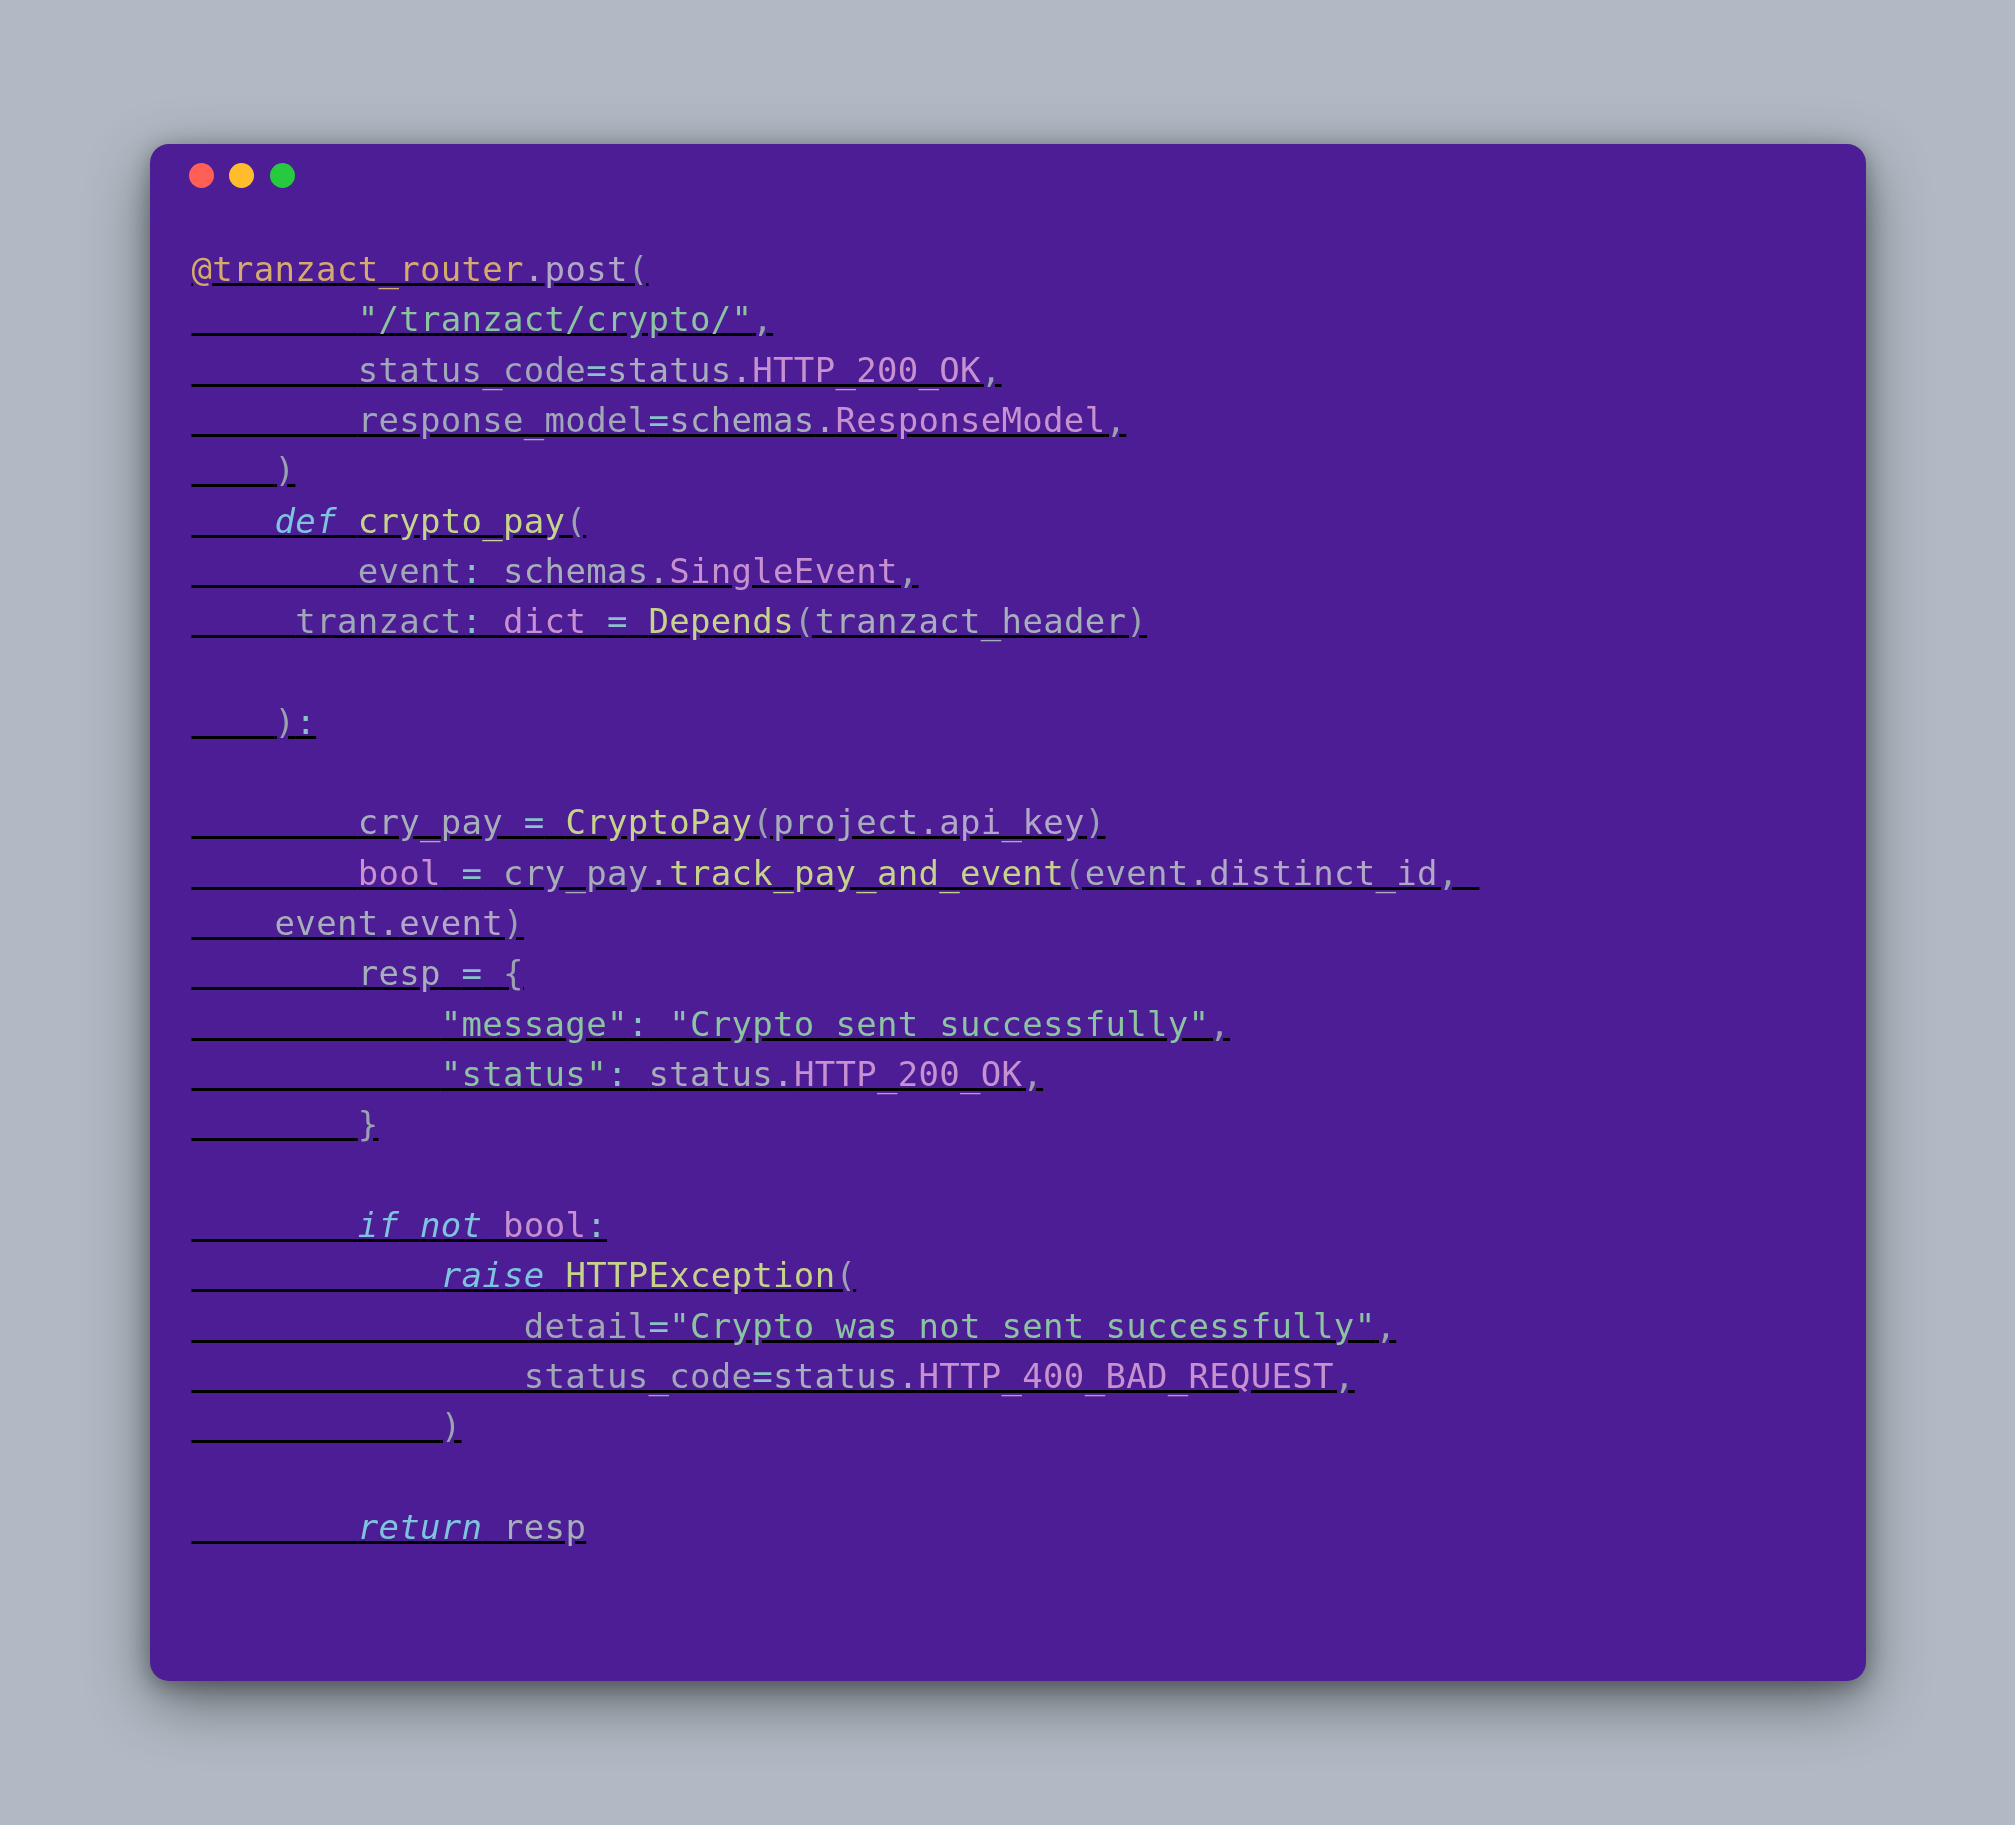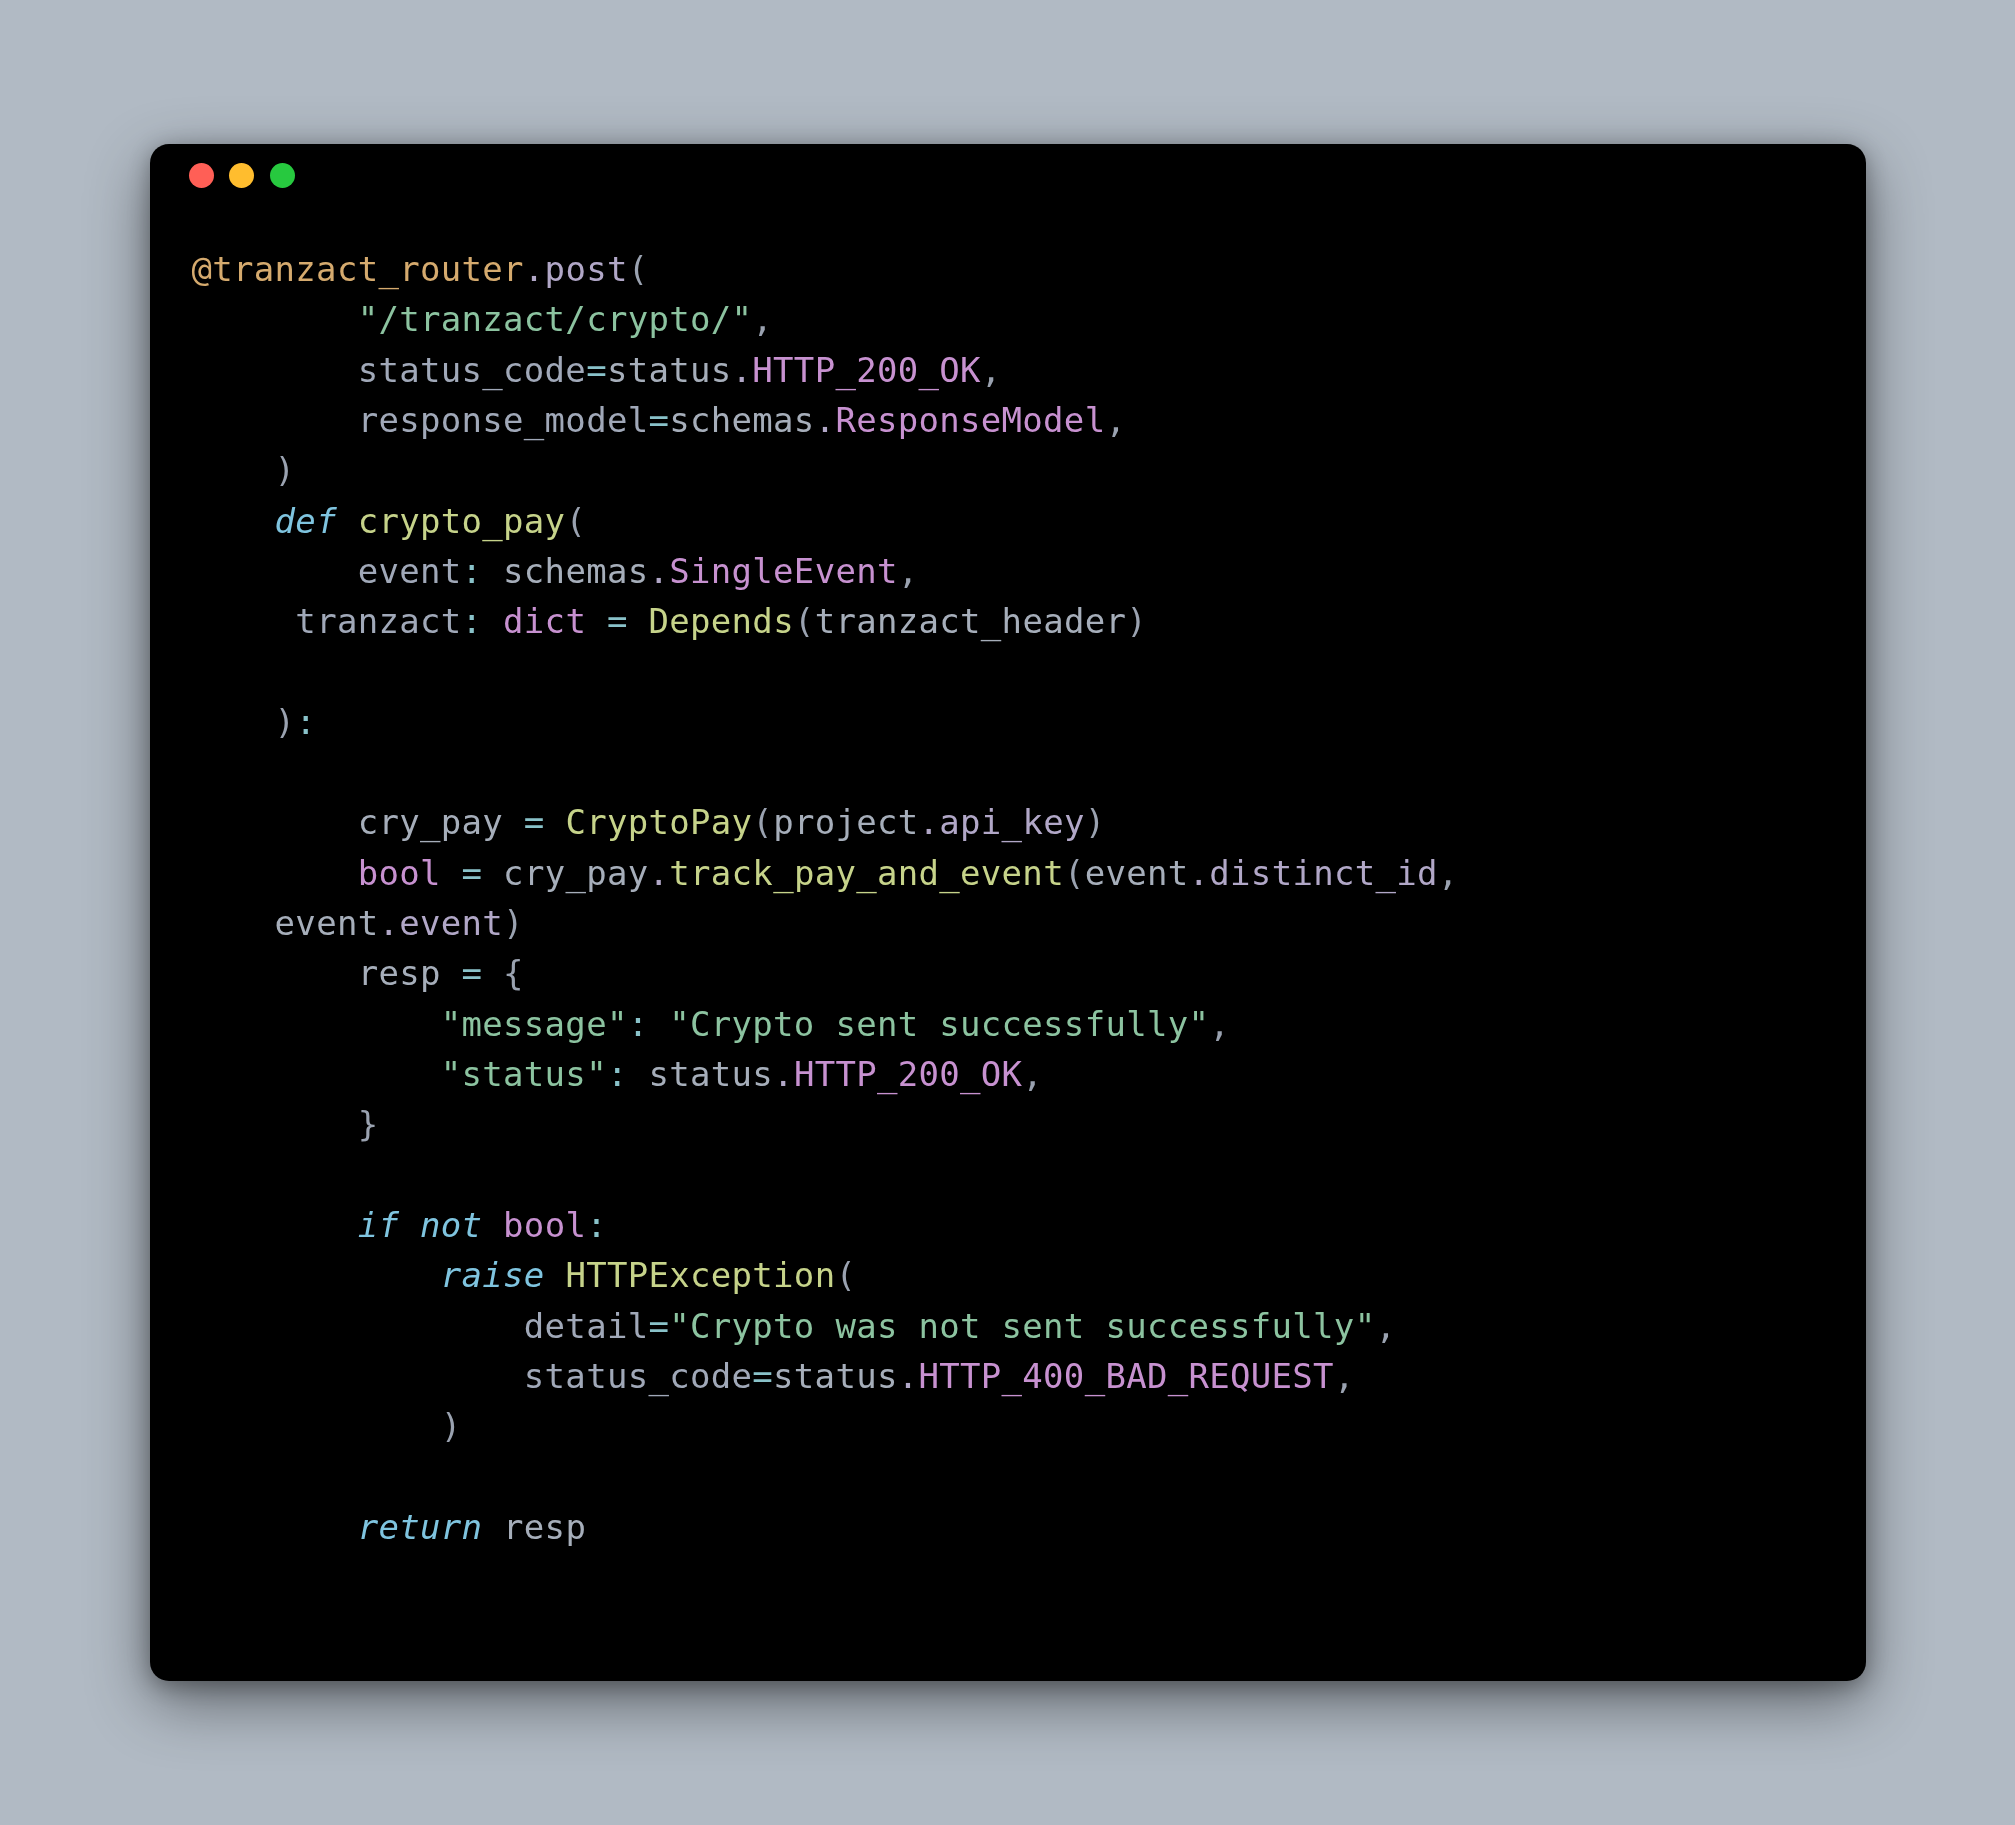--- a/index.html
+++ b/index.html
@@ -12,21 +12,21 @@
       background: #b1bac4;
       width: 2015px;
       height: 1825px;
       display: flex;
       align-items: center;
       justify-content: center;
       font-family: 'SF Mono', 'Monaco', 'Menlo', 'Consolas', monospace;
     }
     
     .window {
-      background: #000000;
+      background: #4c1d95;
       border-radius: 19px;
       width: 1716px;
       height: 1537px;
       box-shadow: 0 21px 63px rgba(0,0,0,0.45), 0 4.2px 21px rgba(0,0,0,0.3);
       overflow: hidden;
       text-decoration: underline;
     }
     
     .titlebar {
       height: 63px;

